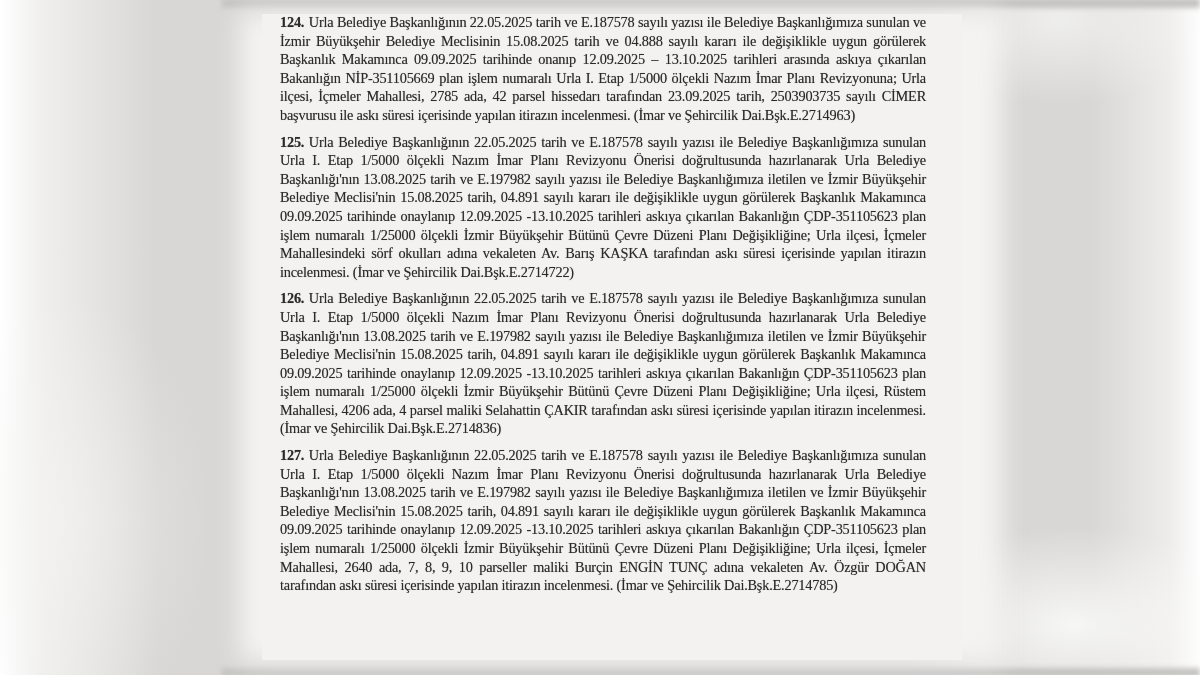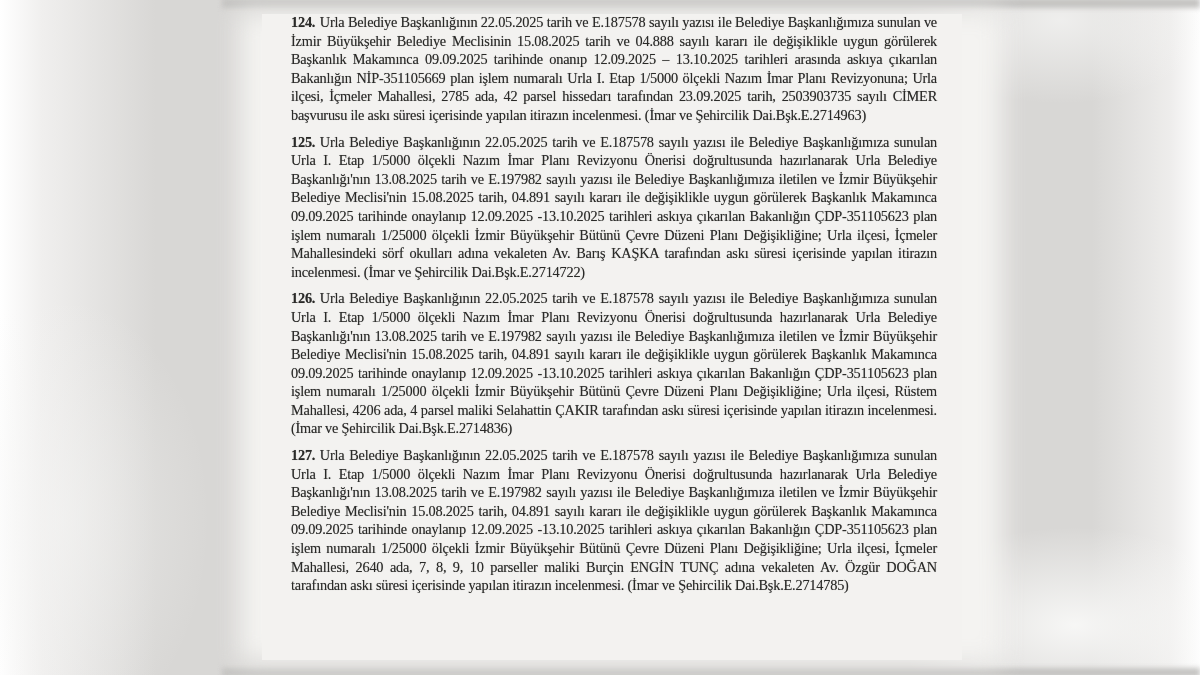--- a/index.html
+++ b/index.html
@@ -37,21 +37,21 @@
   .paper-core {
     position: absolute;
     left: 262px; top: 14px;
     width: 700px; height: 646px;
     background: #f3f2f0;
   }
 
   
   .content {
     position: absolute;
-    left: 291px; top: 13px;
+    left: 280px; top: 13px;
     width: 646px;
     color: #2a2a28;
     font-size: 14.3px;
     line-height: 18.6px;
     letter-spacing: -0.2px;
     text-shadow: 0 0 0.7px rgba(30,30,30,0.45);
   }
   .content p {
     text-align: justify;
     margin-bottom: 8px;

